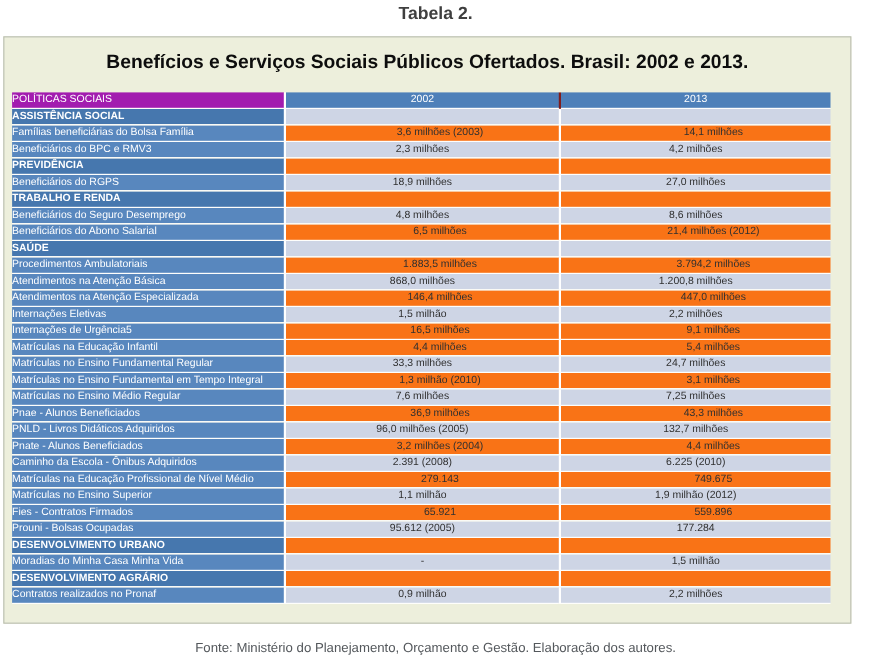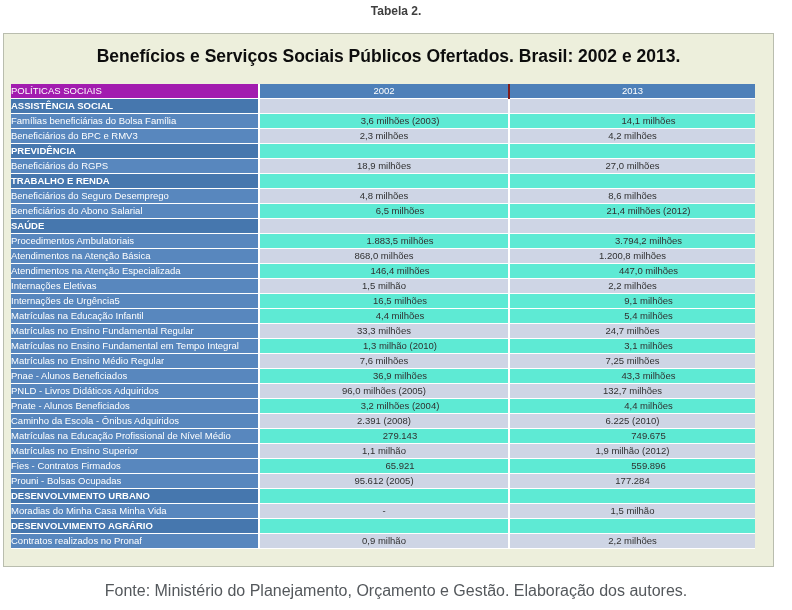--- a/index.html
+++ b/index.html
@@ -2,21 +2,21 @@
 <html><head>
 <meta charset="utf-8">
 <style>
   html,body{margin:0;padding:0;}
   body{
     width:792px;height:610px;background:#ffffff;position:relative;
     font-family:"Liberation Sans", sans-serif;
   }
   .caption{
     position:absolute;top:4px;left:0;right:0;text-align:center;
-    font-weight:bold;font-size:12px;color:#3f3f3f;
+    font-weight:bold;font-size:16px;color:#3f3f3f;
   }
   .container{
     position:absolute;left:3px;top:33px;width:771px;height:534px;
     background:#EDEFDC;border:1px solid #b9bdae;box-sizing:border-box;
   }
   .table-title{
     text-align:center;font-weight:bold;font-size:17.5px;color:#0d0d0d;
     margin-top:12px;
   }
   table.soc{
@@ -37,24 +37,24 @@
   }
   th.hdr-val.mid{border-right:2px solid #7f1d1d;}
   td.label{
     background:#5887BE;color:#ffffff;text-align:left;padding-left:5px;
     border-right:2px solid #ffffff;
   }
   tr.section td.label{background:#4677AE;font-weight:bold;}
   td.val{text-align:center;color:#303030;}
   td.val.mid{border-right:2px solid #ffffff;}
   tr.medium td.val{background:#CED5E5;}
-  tr.light  td.val{background:#5eead4;padding-left:32px;}
+  tr.light  td.val{background:#f97316;padding-left:32px;}
   .footer{
     position:absolute;top:582px;left:0;right:0;text-align:center;
-    color:#54585c;font-size:16px;
+    color:#54585c;font-size:12px;
   }
 </style>
 </head>
 <body>
 
 <div class="caption">Tabela 2.</div>
 
 <div class="container">
   <div class="table-title">Benefícios e Serviços Sociais Públicos Ofertados. Brasil: 2002 e 2013.</div>
 

